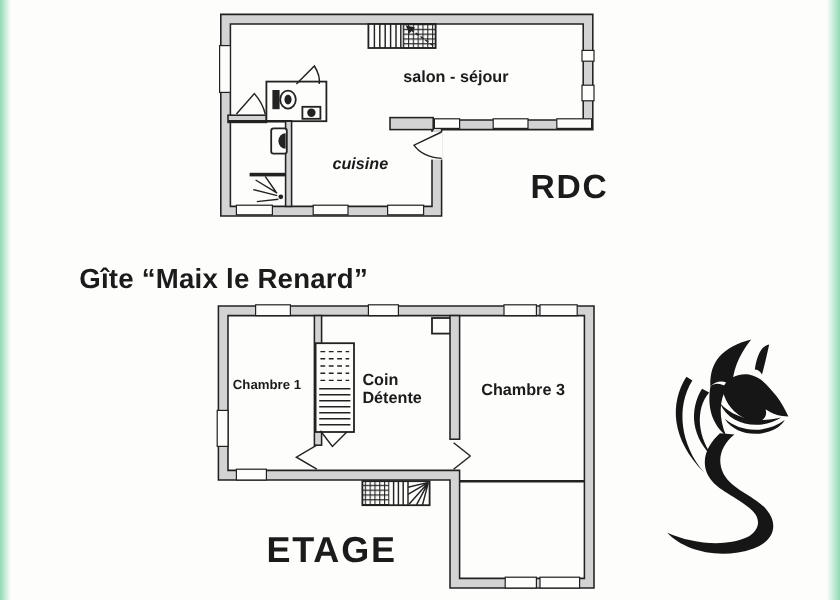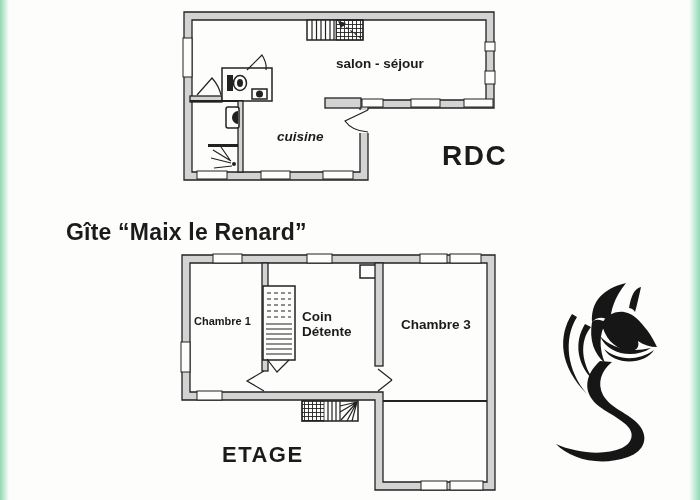--- a/index.html
+++ b/index.html
@@ -21,21 +21,21 @@
   .edge.right{right:0;width:11px;background:linear-gradient(to left,var(--border-green),rgba(255,255,255,0));}
   svg.plan{position:absolute;left:0;top:0;}
   .label{position:absolute;font-weight:bold;color:var(--text-color);white-space:nowrap;text-align:right;}
   .title{left:30px;top:219px;font-size:23px;letter-spacing:0.2px;margin-left:36px;}
   .salon{left:336px;top:56px;font-size:13.5px;}
   .cuisine{left:277px;top:129px;font-size:13.5px;font-style:italic;}
   .rdc{left:442px;top:140px;font-size:28px;letter-spacing:1.5px;}
   .ch1{left:194px;top:315px;font-size:11px;}
   .coin{left:302px;top:309px;width:60px;text-align:left;font-size:13.5px;line-height:15px;white-space:pre-line;}
   .ch2{left:401px;top:317px;font-size:13.5px;}
-  .etage{left:222px;top:442px;font-size:22px;letter-spacing:1.5px;}
+  .etage{left:222px;top:442px;font-size:30px;letter-spacing:1.5px;}
 
   .wall{fill:var(--wall-fill);stroke:var(--line-color);stroke-width:1.3;}
   .win{fill:var(--background);stroke:var(--line-color);stroke-width:1;}
   .fig{fill:var(--background);stroke:var(--line-color);stroke-width:1.5;}
   .thin{fill:none;stroke:var(--line-color);stroke-width:1.2;}
   .mid{fill:none;stroke:var(--line-color);stroke-width:2;}
   .darkfill{fill:var(--line-color);stroke:none;}
   .lightfill{fill:var(--background);stroke:none;}
   .logo path{fill:var(--logo-color);stroke:none;}
 </style>

